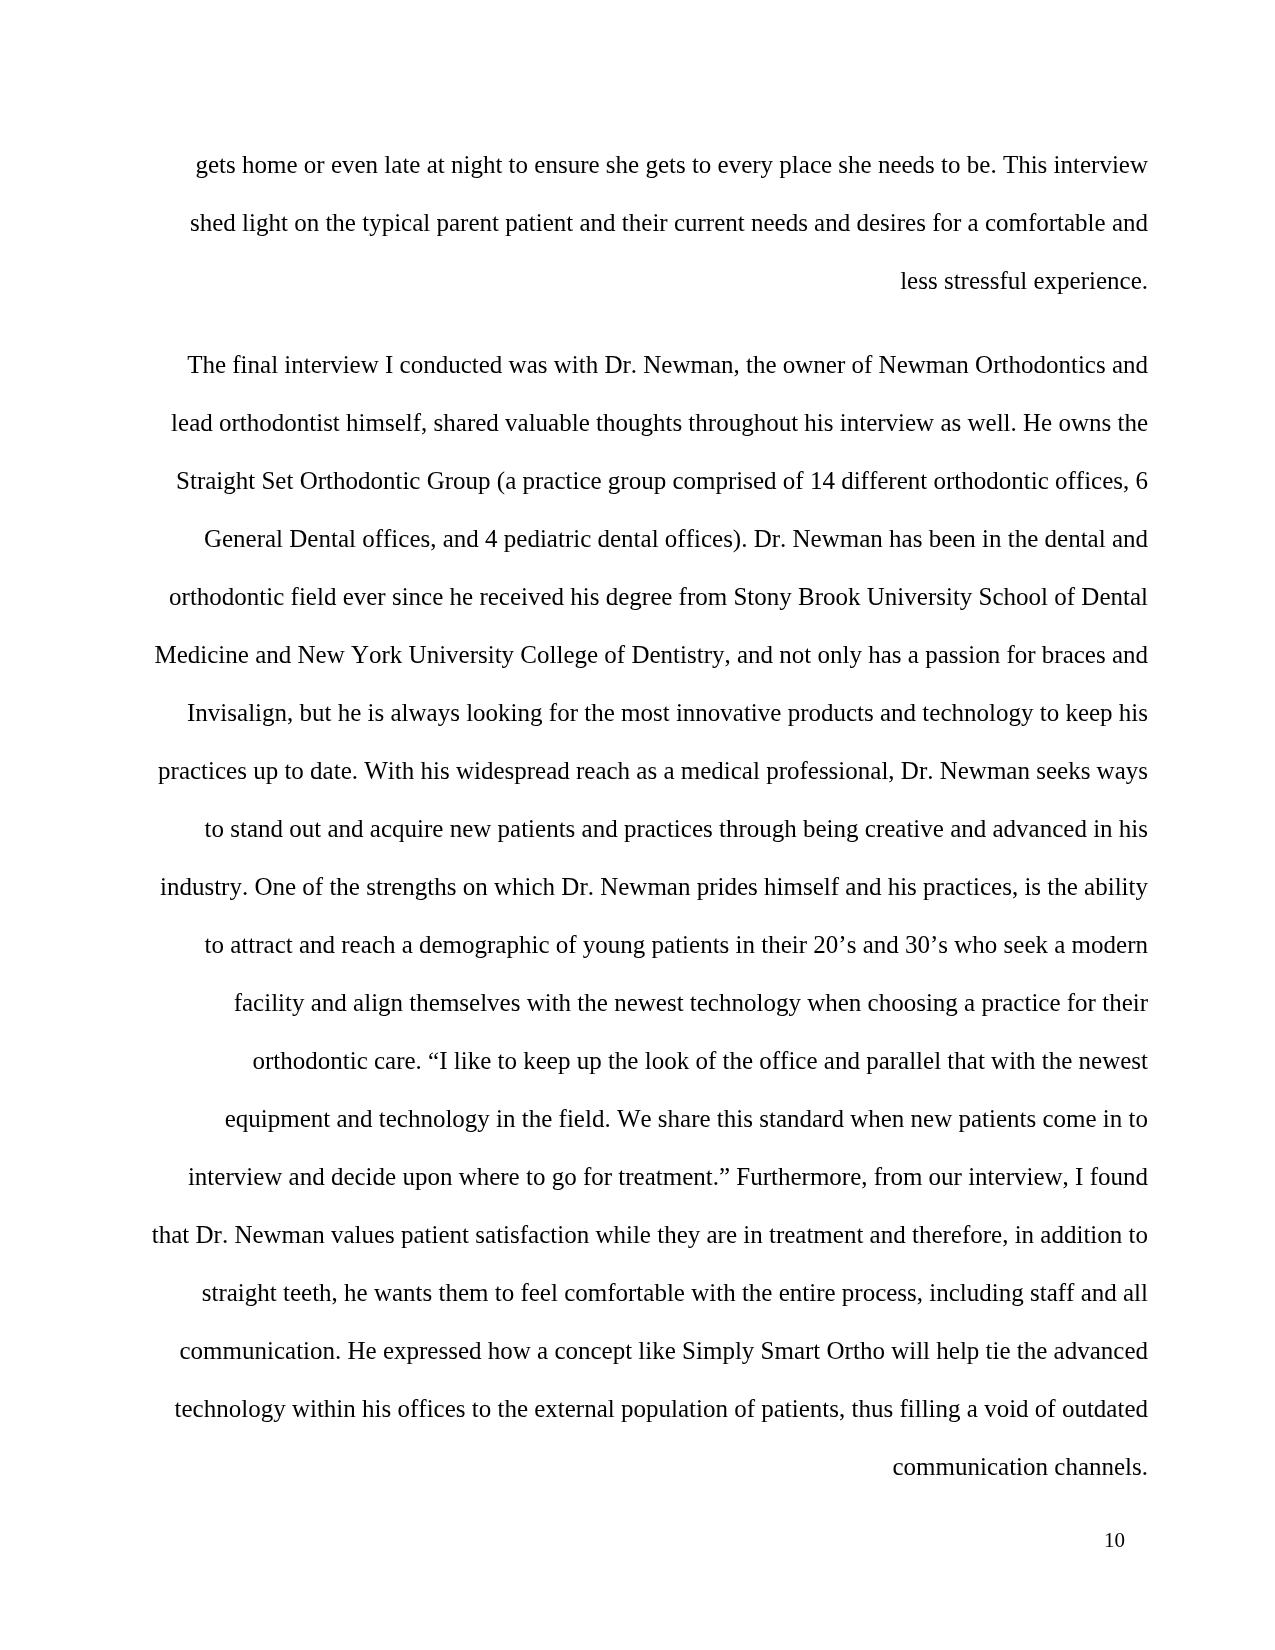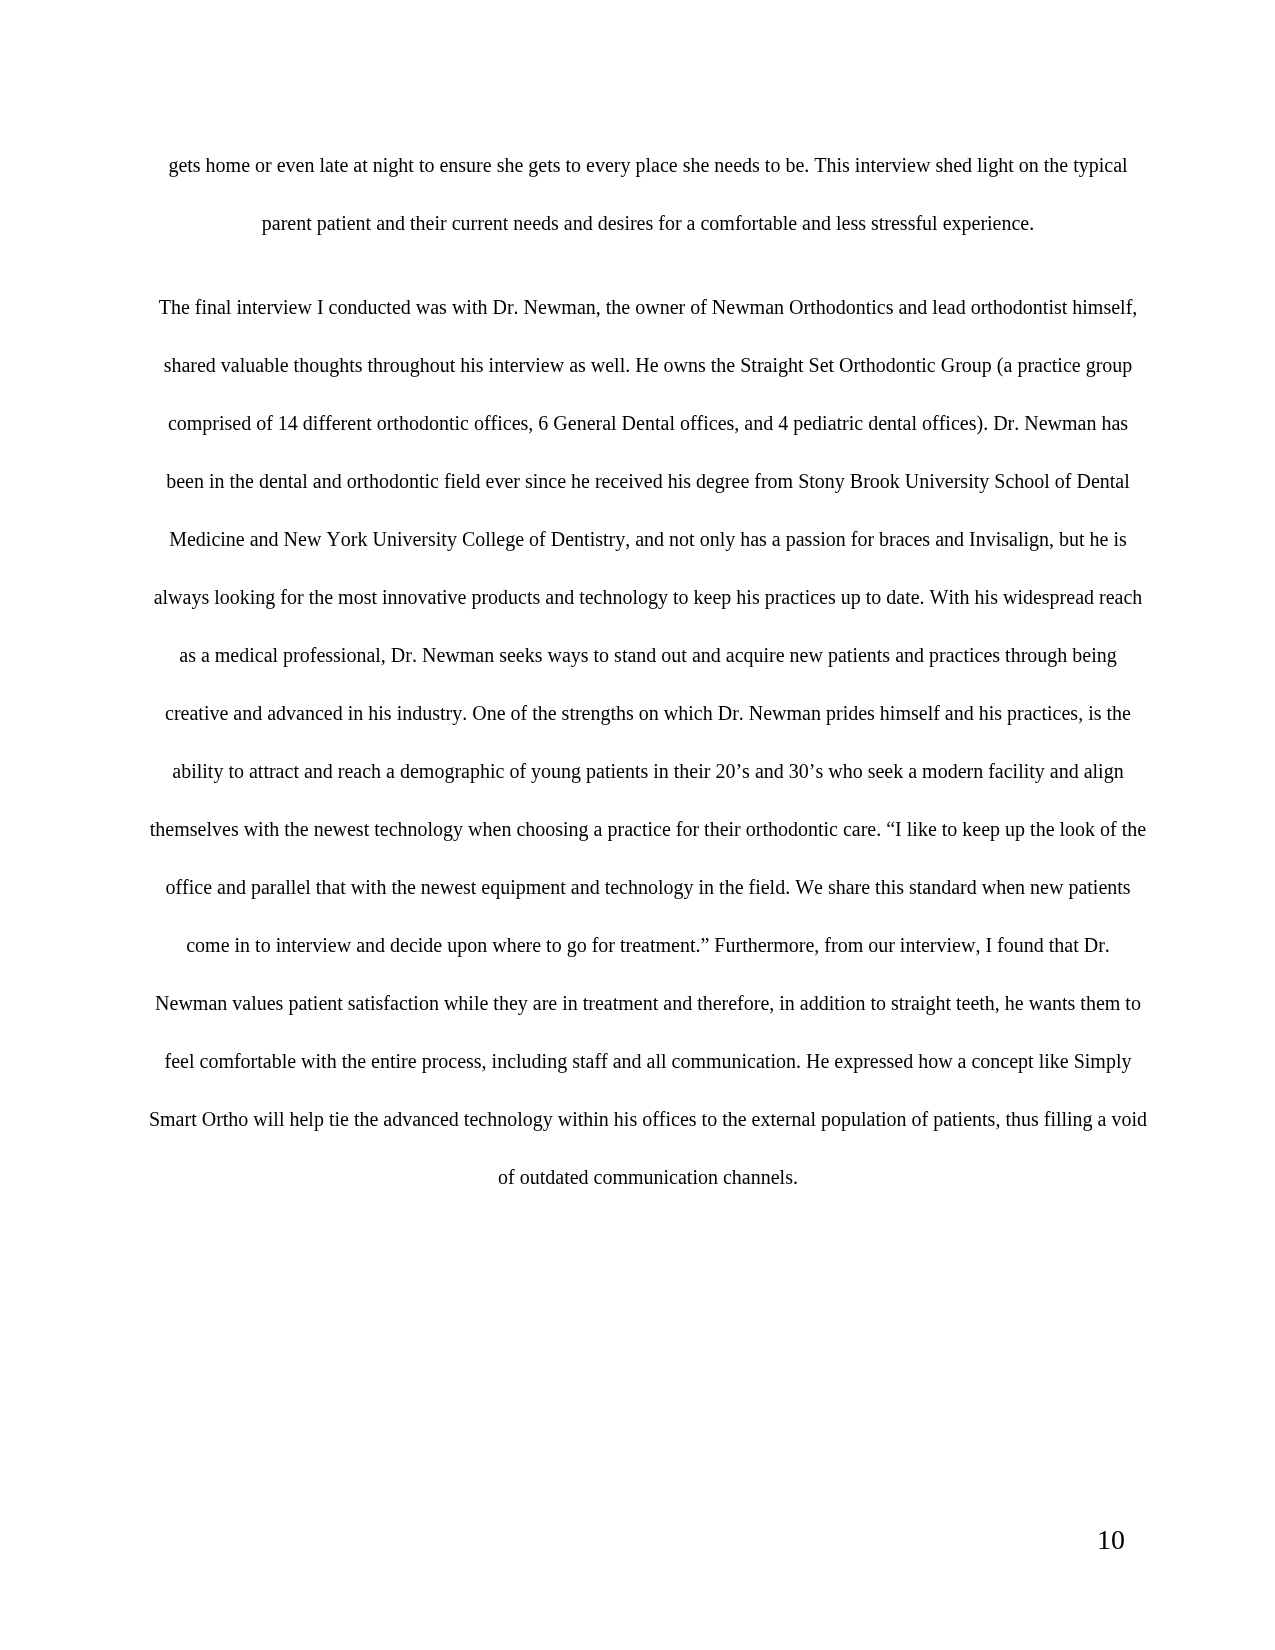--- a/index.html
+++ b/index.html
@@ -19,34 +19,34 @@
     background: #ffffff;
     color: #000000;
     font-family: "Liberation Serif", "DejaVu Serif", serif;
     font-kerning: none;
   }
   .doc-body {
     position: absolute;
     left: 148px;
     top: 136px;
     width: 1000px;
-    font-size: 20px;
+    font-size: 25px;
     line-height: 58px;
-    text-align: center;
+    text-align: right;
     color: #000000;
   }
   .doc-body p {
     margin: 0 0 26px 0;
     padding: 0;
   }
   .page-number {
     position: absolute;
     top: 1511px;
     right: 150px;
-    font-size: 28px;
+    font-size: 21px;
     line-height: 58px;
     color: #000000;
     text-align: right;
   }
 </style>
 </head>
 <body>
 
 <div class="page">
   <div class="doc-body">

